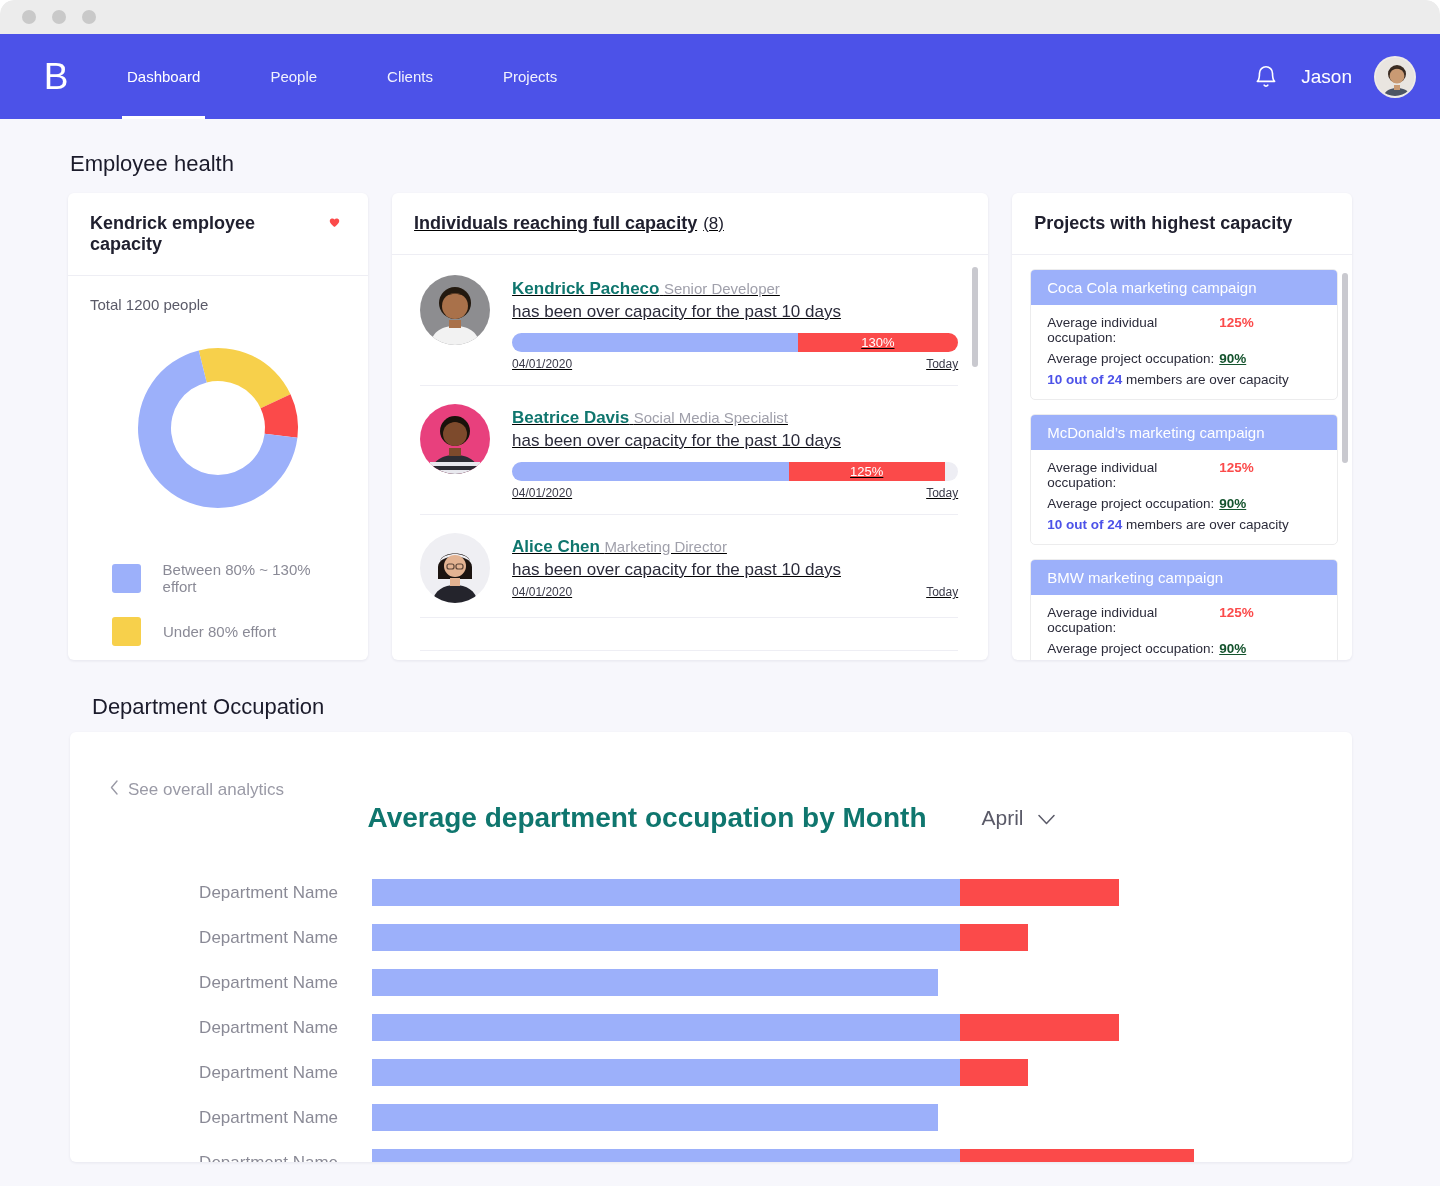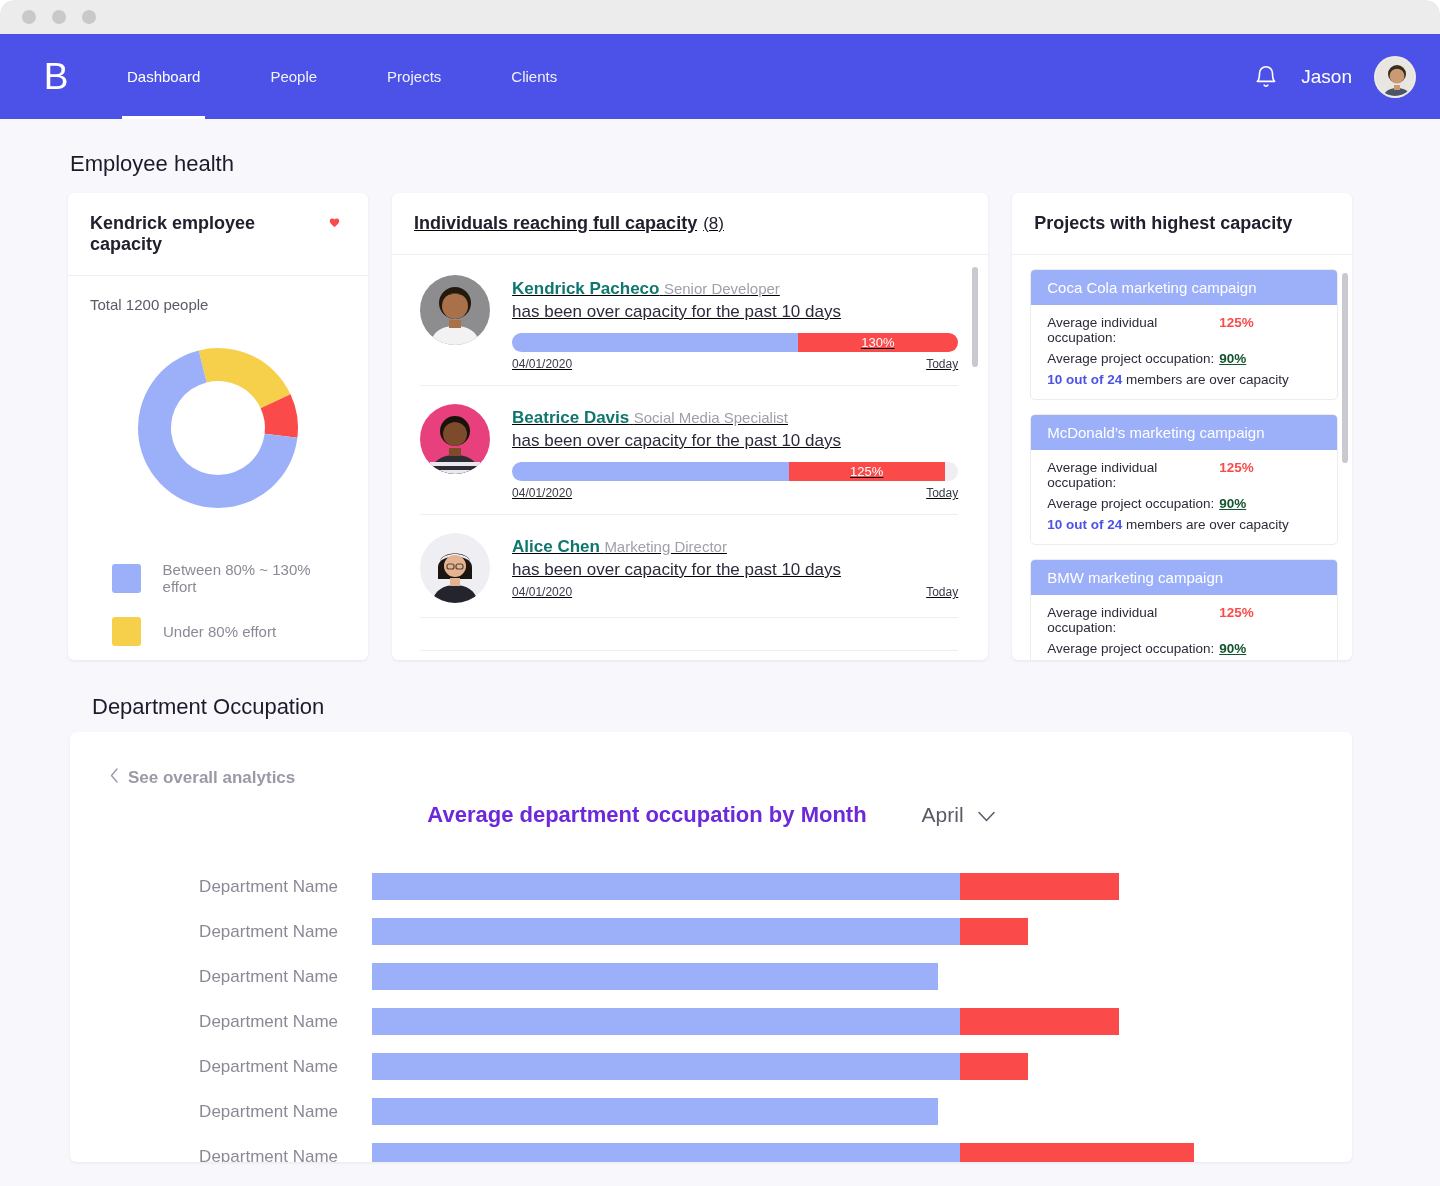--- a/index.html
+++ b/index.html
@@ -168,30 +168,29 @@
 
   
   .dept-card {
     background: #fff; border-radius: 6px;
     box-shadow: 0 1px 3px rgba(30,30,70,.07);
     margin: 0 88px 0 70px; height: 430px; overflow: hidden;
     position: relative;
   }
   .dept-top { padding: 40px 0 0 0; position: relative; }
   .see-link {
-    position: absolute; left: 40px; top: 36px;
+    position: absolute; left: 40px; top: 48px;
     font-size: 17px; color: #9a9aa6; display: flex; align-items: center; gap: 9px;
     cursor: pointer;
-    font-weight: bold;
   }
   .chart-title-row {
     display: flex; align-items: center; justify-content: center;
     gap: 55px; padding-top: 30px;
   }
-  .chart-title { font-size: 22px; font-weight: 700; color: #6d28d9; }
+  .chart-title { font-size: 28px; font-weight: 700; color: #0f766e; }
   .month-select {
     display: flex; align-items: center; gap: 14px;
     font-size: 21px; color: #5a5a68; cursor: pointer;
   }
   .bars { margin-top: 36px; }
   .bar-row { display: flex; align-items: center; height: 45px; }
   .bar-label {
     width: 302px; text-align: right; padding-right: 34px;
     font-size: 17px; color: #8a8a96;
   }
@@ -214,24 +213,24 @@
   <div class="topnav">
     <div class="brand">B</div>
     <div class="navitems">
       <div class="navitem active">
         <span>Dashboard</span>
       </div>
       <div class="navitem">
         <span>People</span>
       </div>
       <div class="navitem">
+        <span>Clients</span>
+      </div>
+      <div class="navitem">
         <span>Projects</span>
-      </div>
-      <div class="navitem">
-        <span>Clients</span>
       </div>
     </div>
     <div class="nav-right">
       <span class="bell">
         <svg width="26" height="26" viewBox="0 0 24 24" fill="none" stroke="#ffffff" stroke-width="1.5" stroke-linecap="round" stroke-linejoin="round">
           <path d="M18 8.5a6 6 0 10-12 0c0 6-2 7.5-2 7.5h16s-2-1.5-2-7.5z"></path>
           <path d="M10.3 19.5a2 2 0 003.4 0"></path>
         </svg>
       </span>
       <span class="username">Jason</span>

